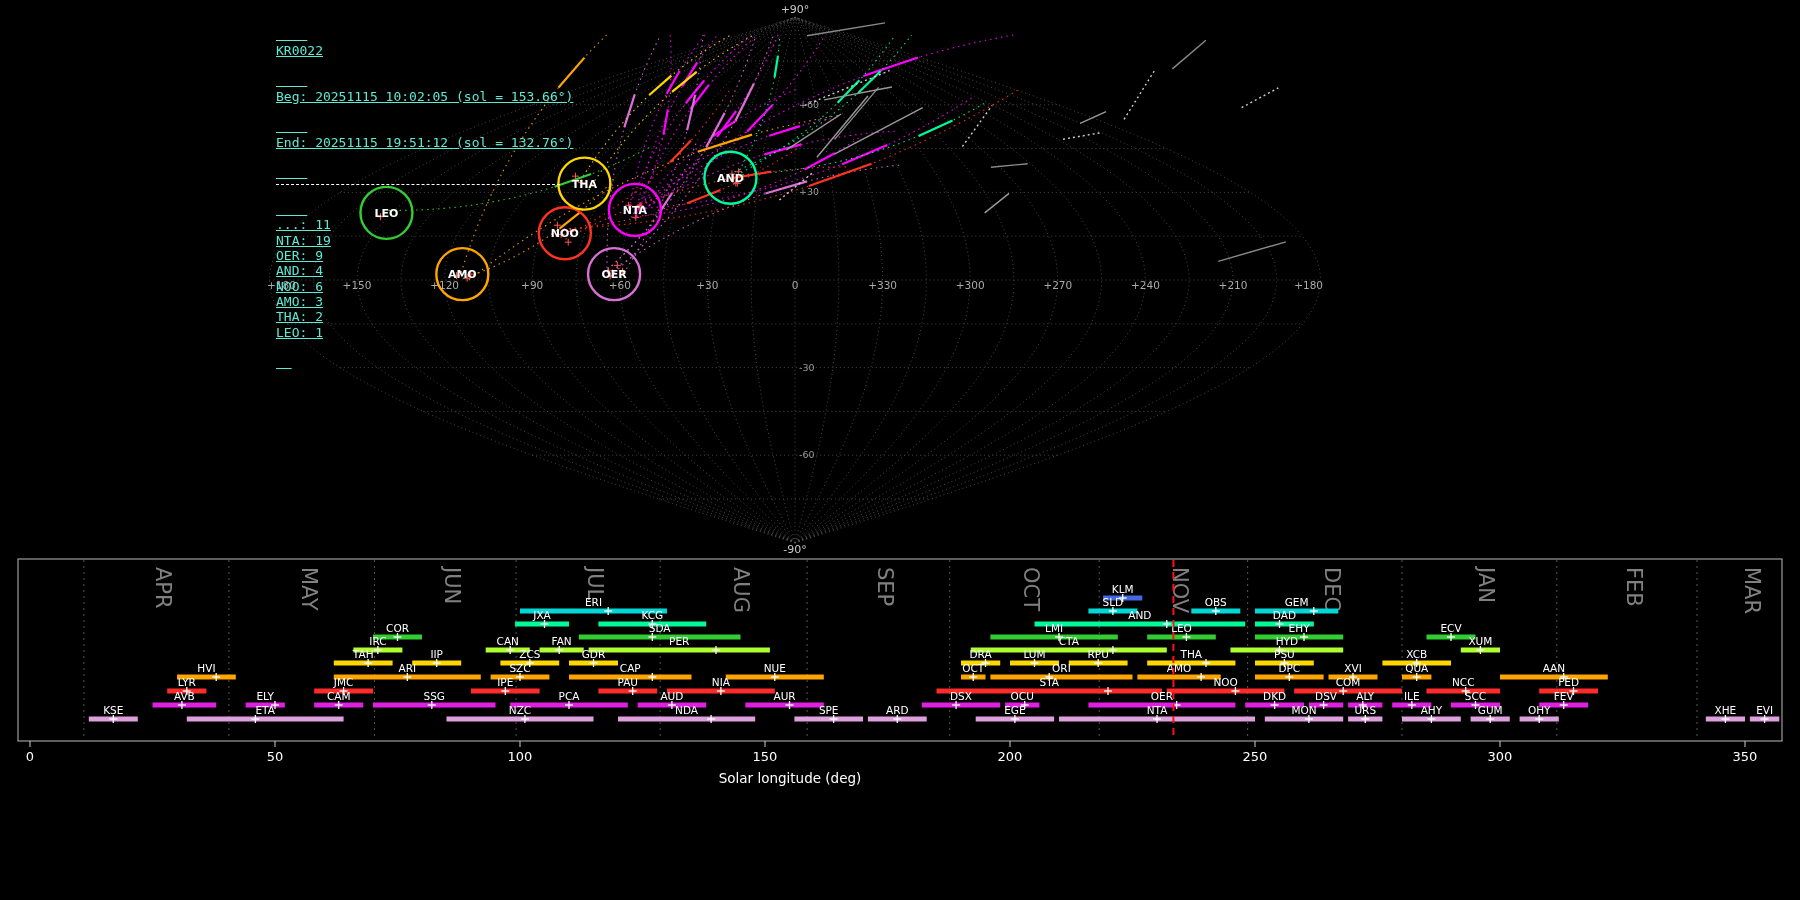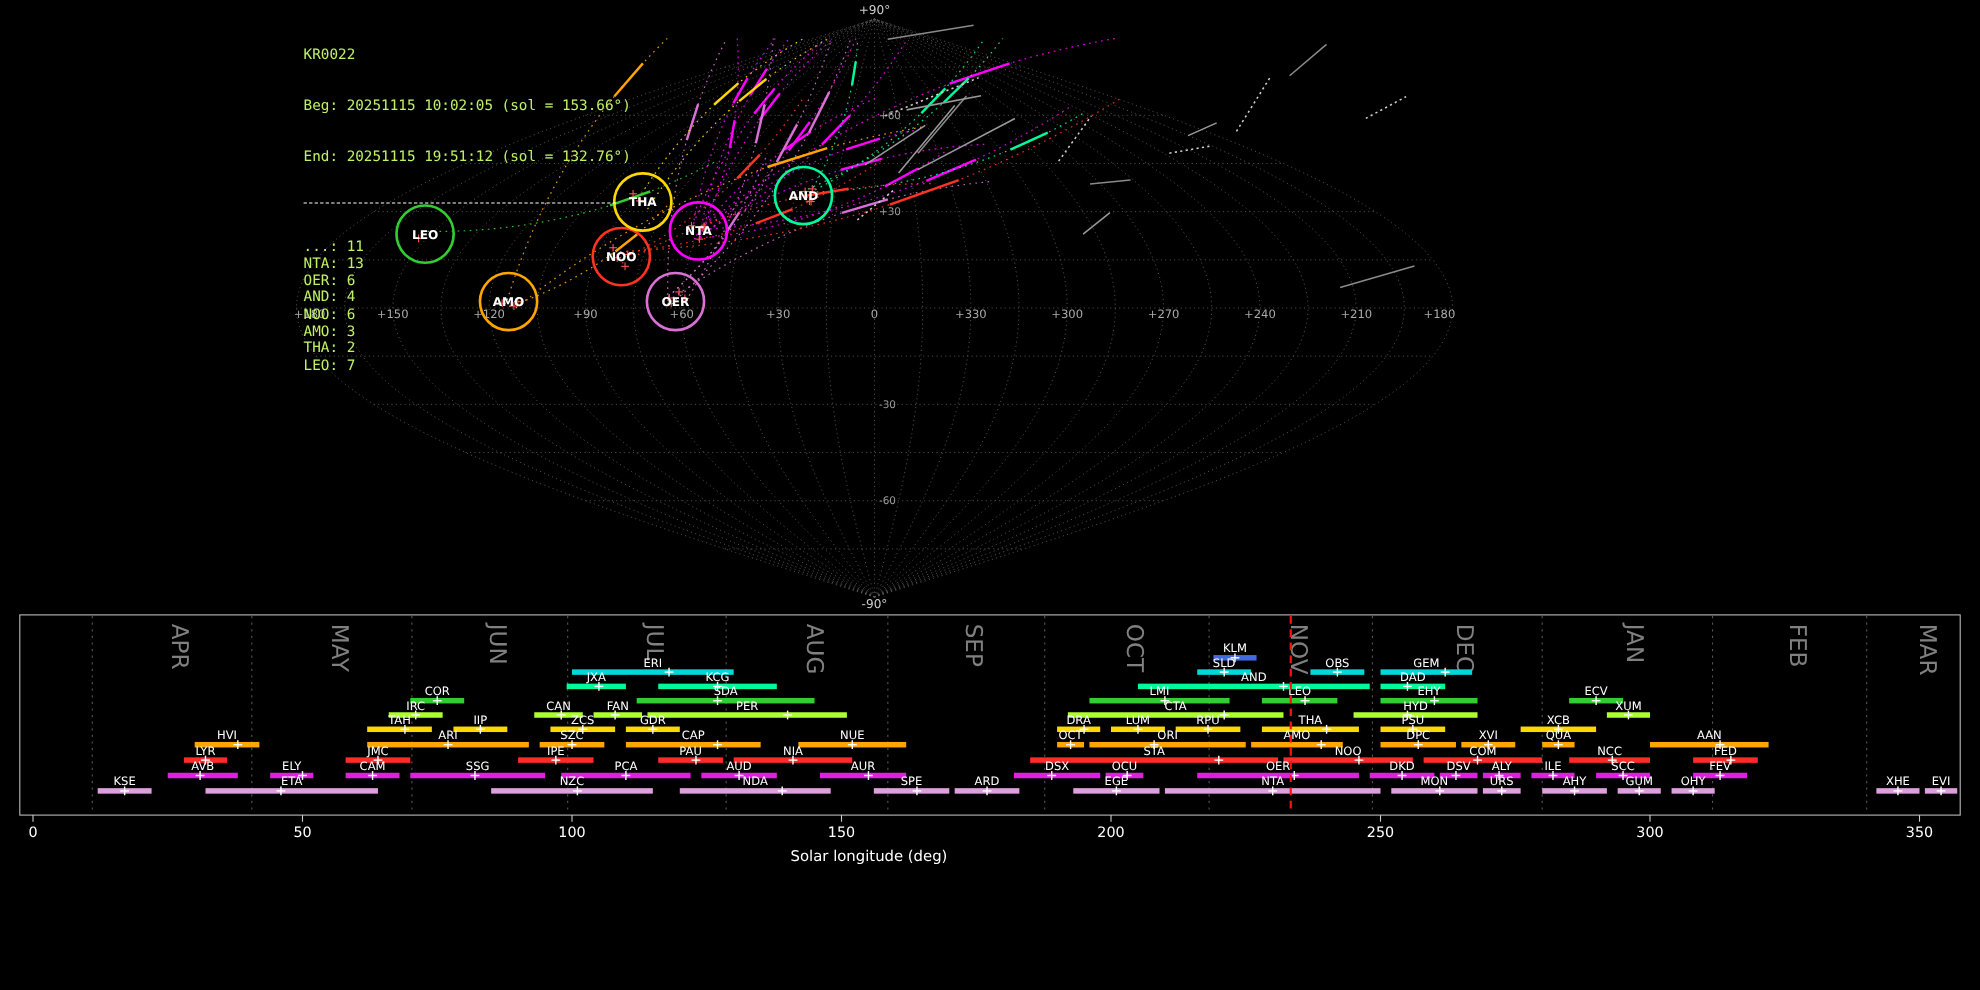--- a/index.html
+++ b/index.html
@@ -1,21 +1,21 @@
 <!DOCTYPE html>
 <html><head>
 <meta charset="utf-8">
 <style>
   html,body{margin:0;padding:0;background:#000;}
   body{width:1800px;height:900px;overflow:hidden;font-family:"DejaVu Sans",sans-serif;}
   .stage{position:relative;width:1800px;height:900px;background:#000;}
   #plot{position:absolute;left:0;top:0;}
   #info{
-    position:absolute;left:276px;top:12px;z-index:5;color:#bef264;
-    font:13px/1.18 "DejaVu Sans Mono",monospace;white-space:pre;
+    position:absolute;left:276px;top:12px;z-index:5;color:#5eead4;
+    font:13px/1.18 "DejaVu Sans Mono",monospace;white-space:pre;text-decoration:underline;
   }
   #info .sep{border-top:1px dashed #fff;width:284px;margin:3px 0 2px 0;height:0;}
   svg text{font-family:"DejaVu Sans",sans-serif;}
 </style>
 </head>
 <body>
 
 <div class="stage">
   <svg id="plot" width="1800" height="900">
       <path d="M795.0 542.8L822.5 534.0L849.9 525.3L877.2 516.5L904.3 507.8L931.0 499.0L957.4 490.2L983.4 481.5L1008.8 472.7L1033.6 464.0L1057.8 455.2L1081.3 446.4L1103.9 437.7L1125.8 428.9L1146.7 420.2L1166.7 411.4L1185.6 402.6L1203.5 393.9L1220.2 385.1L1235.8 376.4L1250.2 367.6L1263.3 358.8L1275.2 350.1L1285.7 341.3L1294.9 332.6L1302.7 323.8L1309.1 315.0L1314.1 306.3L1317.7 297.5L1319.9 288.8L1320.6 280.0L1319.9 271.2L1317.7 262.5L1314.1 253.7L1309.1 245.0L1302.7 236.2L1294.9 227.4L1285.7 218.7L1275.2 209.9L1263.3 201.2L1250.2 192.4L1235.8 183.6L1220.2 174.9L1203.5 166.1L1185.6 157.4L1166.7 148.6L1146.7 139.8L1125.8 131.1L1103.9 122.3L1081.3 113.6L1057.8 104.8L1033.6 96.0L1008.8 87.3L983.4 78.5L957.4 69.8L931.0 61.0L904.3 52.2L877.2 43.5L849.9 34.7L822.5 26.0L795.0 17.2" fill="none" stroke="#5a5a5a" stroke-width="0.8" stroke-dasharray="1 3"></path>
@@ -596,15 +596,15 @@
       <text x="1500" y="761" text-anchor="middle" fill="#fff" font-size="13px">300</text>
       <line x1="1745.0000000000002" y1="741" x2="1745.0000000000002" y2="747" stroke="#ccc" stroke-width="1"></line>
       <text x="1745.0000000000002" y="761" text-anchor="middle" fill="#fff" font-size="13px">350</text>
       <text x="790" y="783" text-anchor="middle" fill="#fff" font-size="13.5px">Solar longitude (deg)</text>
     </svg>
   <div id="info">
     <div>KR0022</div>
     <div>Beg: 20251115 10:02:05 (sol = 153.66°)</div>
     <div>End: 20251115 19:51:12 (sol = 132.76°)</div>
     <div class="sep"></div>
-    <div id="counts"><div>...: 11</div><div>NTA: 13</div><div>OER: 6</div><div>AND: 4</div><div>NOO: 6</div><div>AMO: 3</div><div>THA: 2</div><div>LEO: 7</div></div>
+    <div id="counts"><div>...: 11</div><div>NTA: 19</div><div>OER: 9</div><div>AND: 4</div><div>NOO: 6</div><div>AMO: 3</div><div>THA: 2</div><div>LEO: 1</div></div>
   </div>
 </div>
 
 </body></html>

